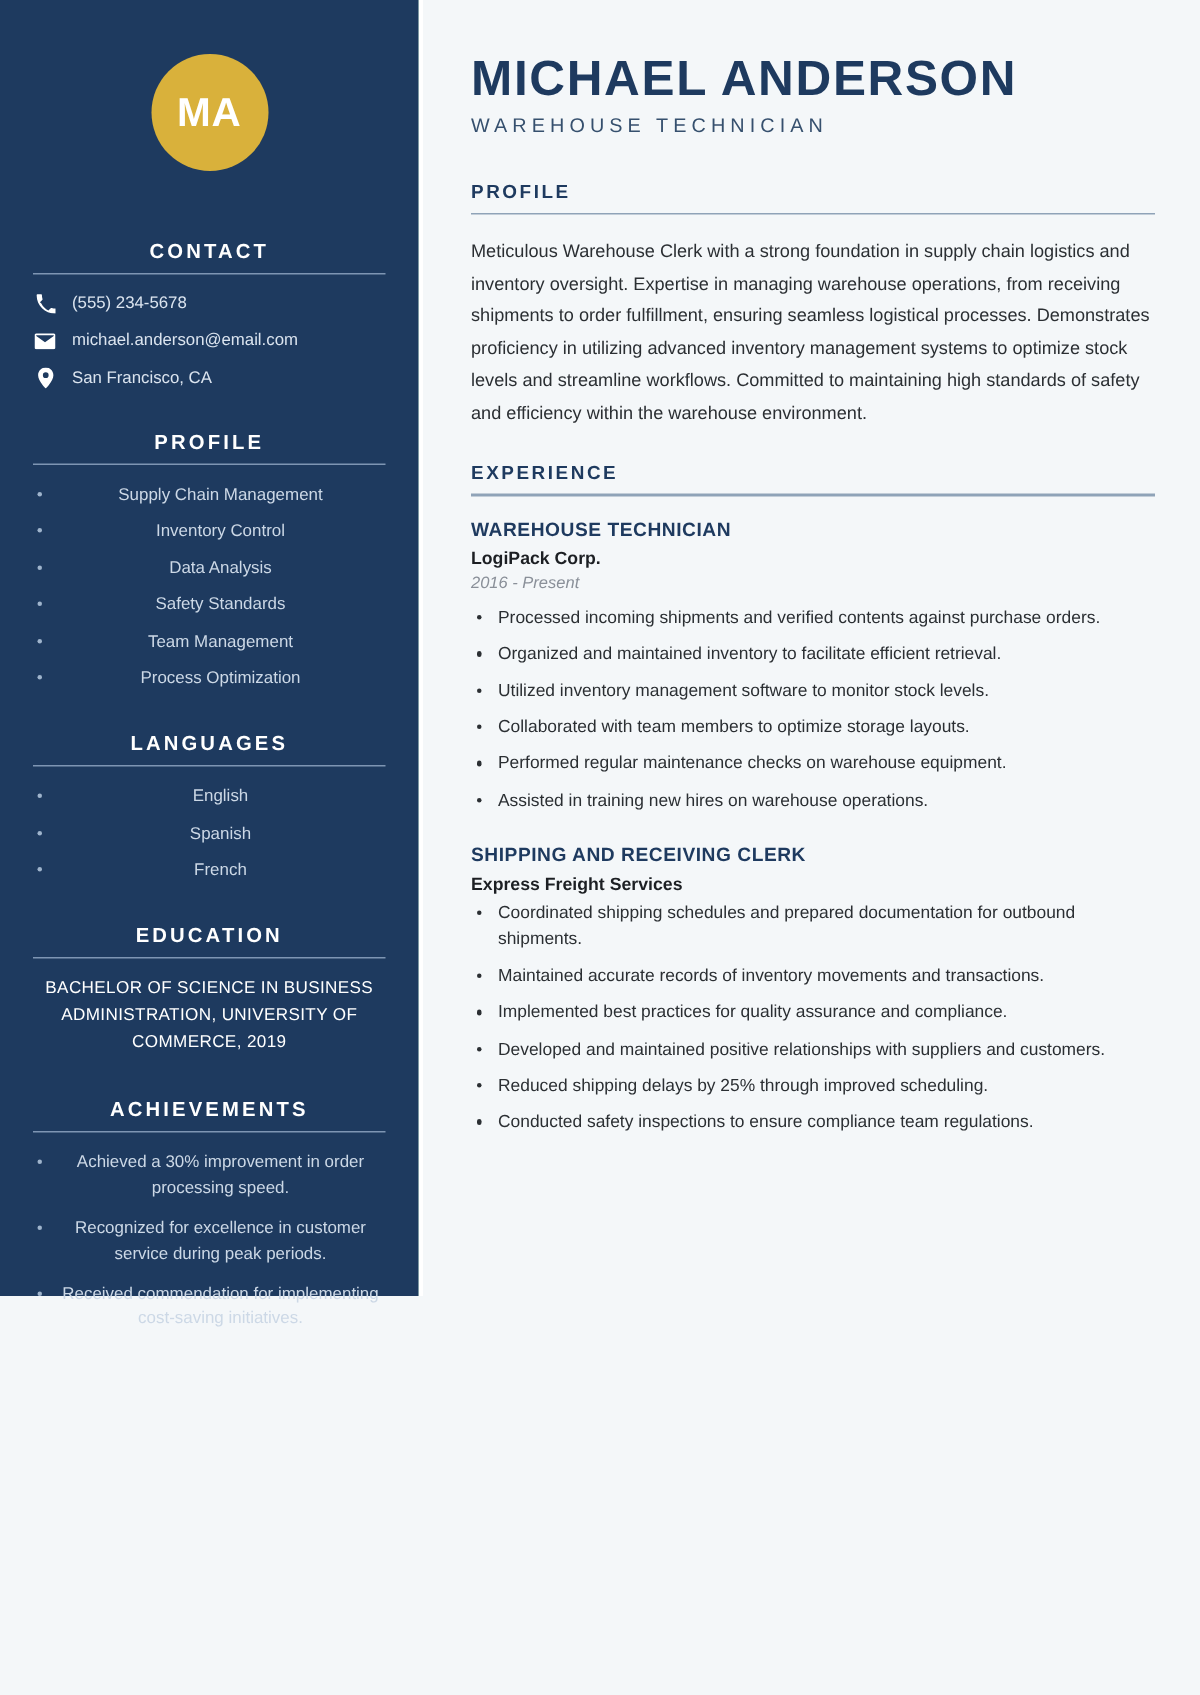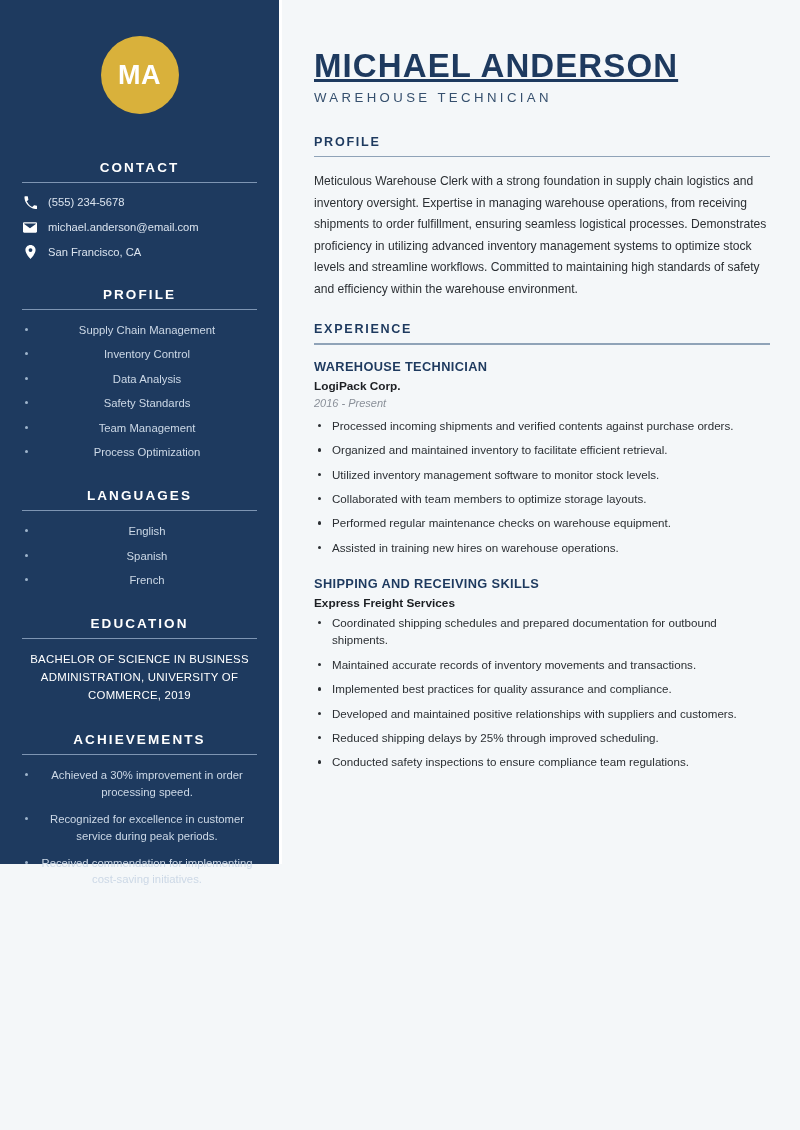--- a/index.html
+++ b/index.html
@@ -136,23 +136,22 @@
     box-sizing: border-box;
     padding: 30px 30px 0 32px;
     background: #f4f7f9;
     border-left: 3px solid #ffffff;
   }
   .name {
     color: #1e3a5f;
     font-size: 33px;
     font-weight: bold;
     letter-spacing: 1.1px;
-    margin: 18px 0 6px 0;
+    margin: 4px 0 6px 0;
     line-height: 1.08;
-    text-decoration: underline;
   }
   .subtitle {
     color: #36506e;
     font-size: 13.2px;
     letter-spacing: 3.4px;
     margin: 0 0 30px 0;
   }
 
   .main-section { margin-bottom: 22px; }
   .main-heading {
@@ -327,21 +326,21 @@
           <li>Processed incoming shipments and verified contents against purchase orders.</li>
           <li>Organized and maintained inventory to facilitate efficient retrieval.</li>
           <li>Utilized inventory management software to monitor stock levels.</li>
           <li>Collaborated with team members to optimize storage layouts.</li>
           <li>Performed regular maintenance checks on warehouse equipment.</li>
           <li>Assisted in training new hires on warehouse operations.</li>
         </ul>
       </div>
 
       <div class="job">
-        <h3 class="job-title">SHIPPING AND RECEIVING SKILLS</h3>
+        <h3 class="job-title">SHIPPING AND RECEIVING CLERK</h3>
         <div class="job-company">Express Freight Services</div>
         <ul class="job-bullets">
           <li>Coordinated shipping schedules and prepared documentation for outbound shipments.</li>
           <li>Maintained accurate records of inventory movements and transactions.</li>
           <li>Implemented best practices for quality assurance and compliance.</li>
           <li>Developed and maintained positive relationships with suppliers and customers.</li>
           <li>Reduced shipping delays by 25% through improved scheduling.</li>
           <li>Conducted safety inspections to ensure compliance team regulations.</li>
         </ul>
       </div>

